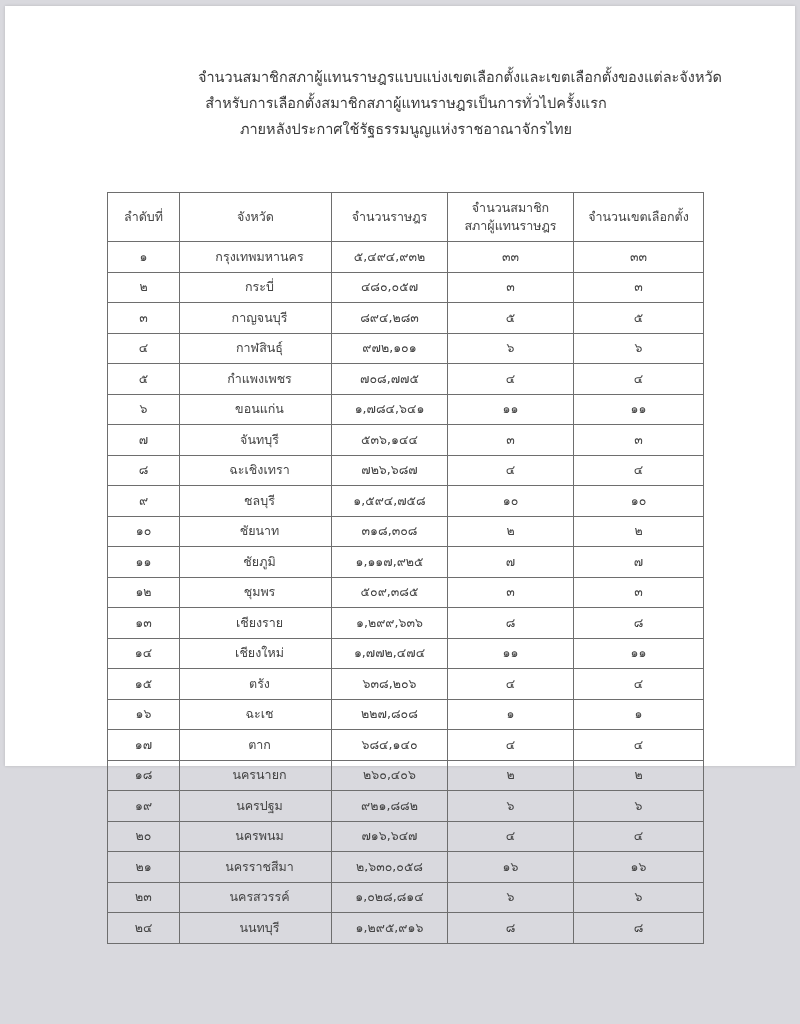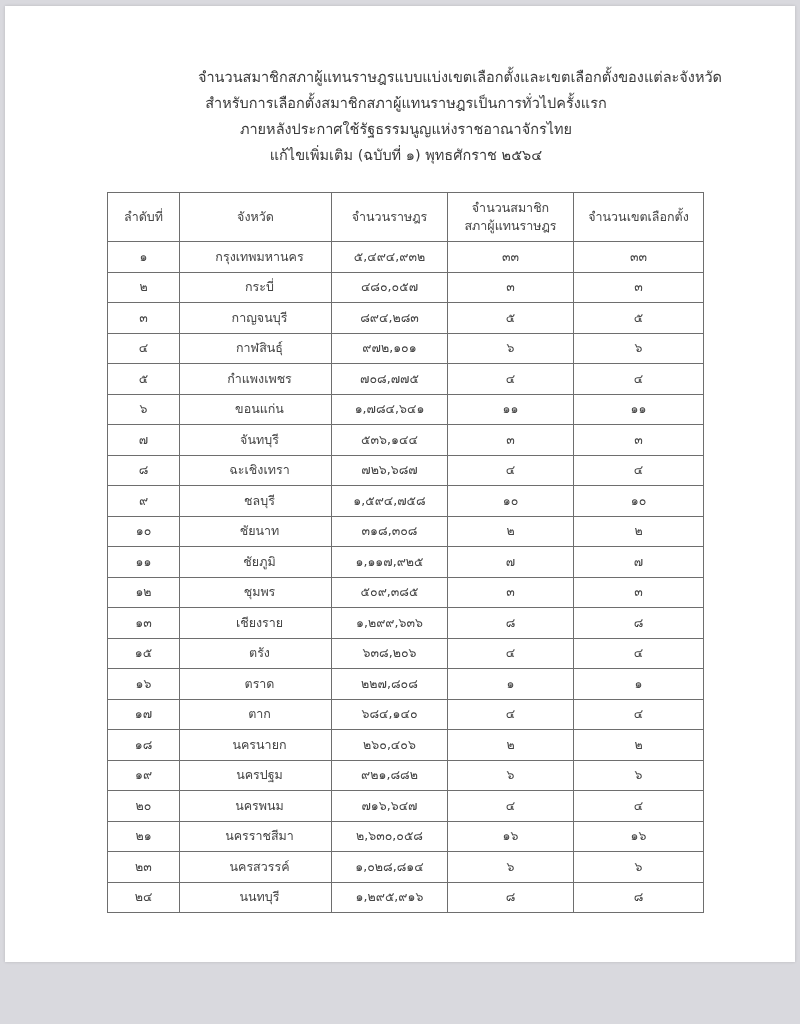--- a/index.html
+++ b/index.html
@@ -7,21 +7,21 @@
     width: 800px; height: 1024px;
     background: #d9d9de;
     font-family: "DejaVu Sans", "Liberation Sans", sans-serif;
     color: #333;
     overflow: hidden;
     position: relative;
   }
   .page {
     position: absolute;
     left: 5px; top: 6px;
-    width: 790px; height: 956px;
+    width: 790px; height: 760px;
     background: #ffffff;
     box-shadow: 0 0 3px rgba(0,0,0,0.15);
   }
   .title-block {
     position: absolute;
     left: 0; right: 0; top: 58px;
     text-align: center;
   }
   .title-line {
     display: block;
@@ -64,21 +64,20 @@
   col.c5 { width: 130px; }
 </style>
 </head>
 <body>
 
 <div class="page">
   <div class="title-block">
     <span class="title-line first">จำนวนสมาชิกสภาผู้แทนราษฎรแบบแบ่งเขตเลือกตั้งและเขตเลือกตั้งของแต่ละจังหวัด</span>
     <span class="title-line">สำหรับการเลือกตั้งสมาชิกสภาผู้แทนราษฎรเป็นการทั่วไปครั้งแรก</span>
     <span class="title-line">ภายหลังประกาศใช้รัฐธรรมนูญแห่งราชอาณาจักรไทย</span>
-    <span class="title-line">แก้ไขเพิ่มเติม (ฉบับที่ ๑) พุทธศักราช ๒๕๖๔</span>
   </div>
 
   <table>
     <colgroup>
       <col class="c1">
         <col class="c2">
         <col class="c3">
         <col class="c4">
         <col class="c5">
     </colgroup>
@@ -180,29 +179,36 @@
           <td>๓</td>
         </tr>
         <tr>
           <td>๑๓</td>
           <td class="prov">เชียงราย</td>
           <td>๑,๒๙๙,๖๓๖</td>
           <td>๘</td>
           <td>๘</td>
         </tr>
         <tr>
+          <td>๑๔</td>
+          <td class="prov">เชียงใหม่</td>
+          <td>๑,๗๗๒,๔๗๔</td>
+          <td>๑๑</td>
+          <td>๑๑</td>
+        </tr>
+        <tr>
           <td>๑๕</td>
           <td class="prov">ตรัง</td>
           <td>๖๓๘,๒๐๖</td>
           <td>๔</td>
           <td>๔</td>
         </tr>
         <tr>
           <td>๑๖</td>
-          <td class="prov">ตราด</td>
+          <td class="prov">ฉะเช</td>
           <td>๒๒๗,๘๐๘</td>
           <td>๑</td>
           <td>๑</td>
         </tr>
         <tr>
           <td>๑๗</td>
           <td class="prov">ตาก</td>
           <td>๖๘๔,๑๔๐</td>
           <td>๔</td>
           <td>๔</td>

